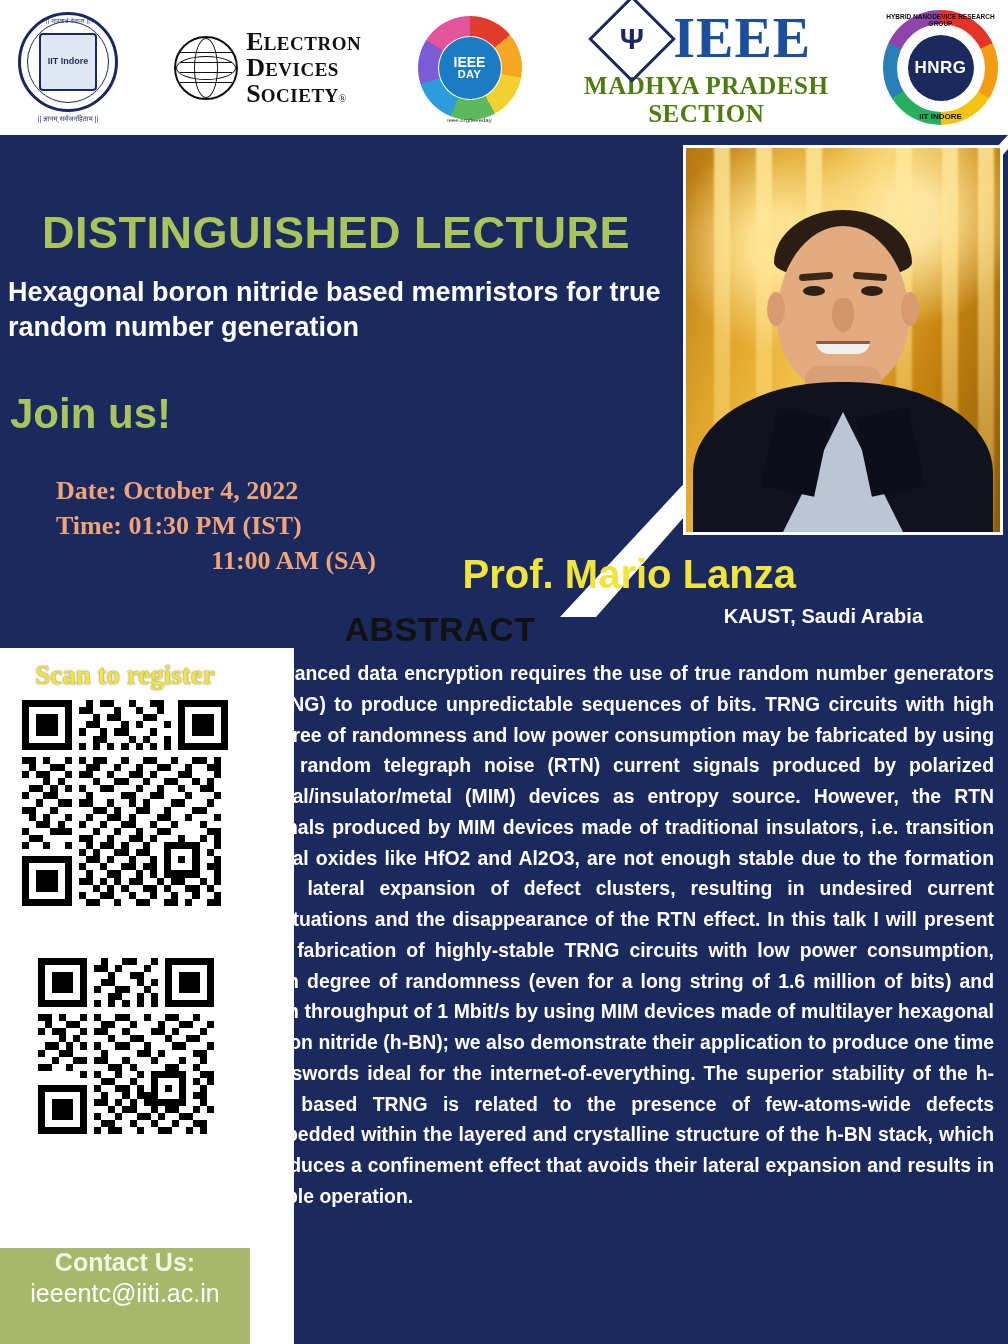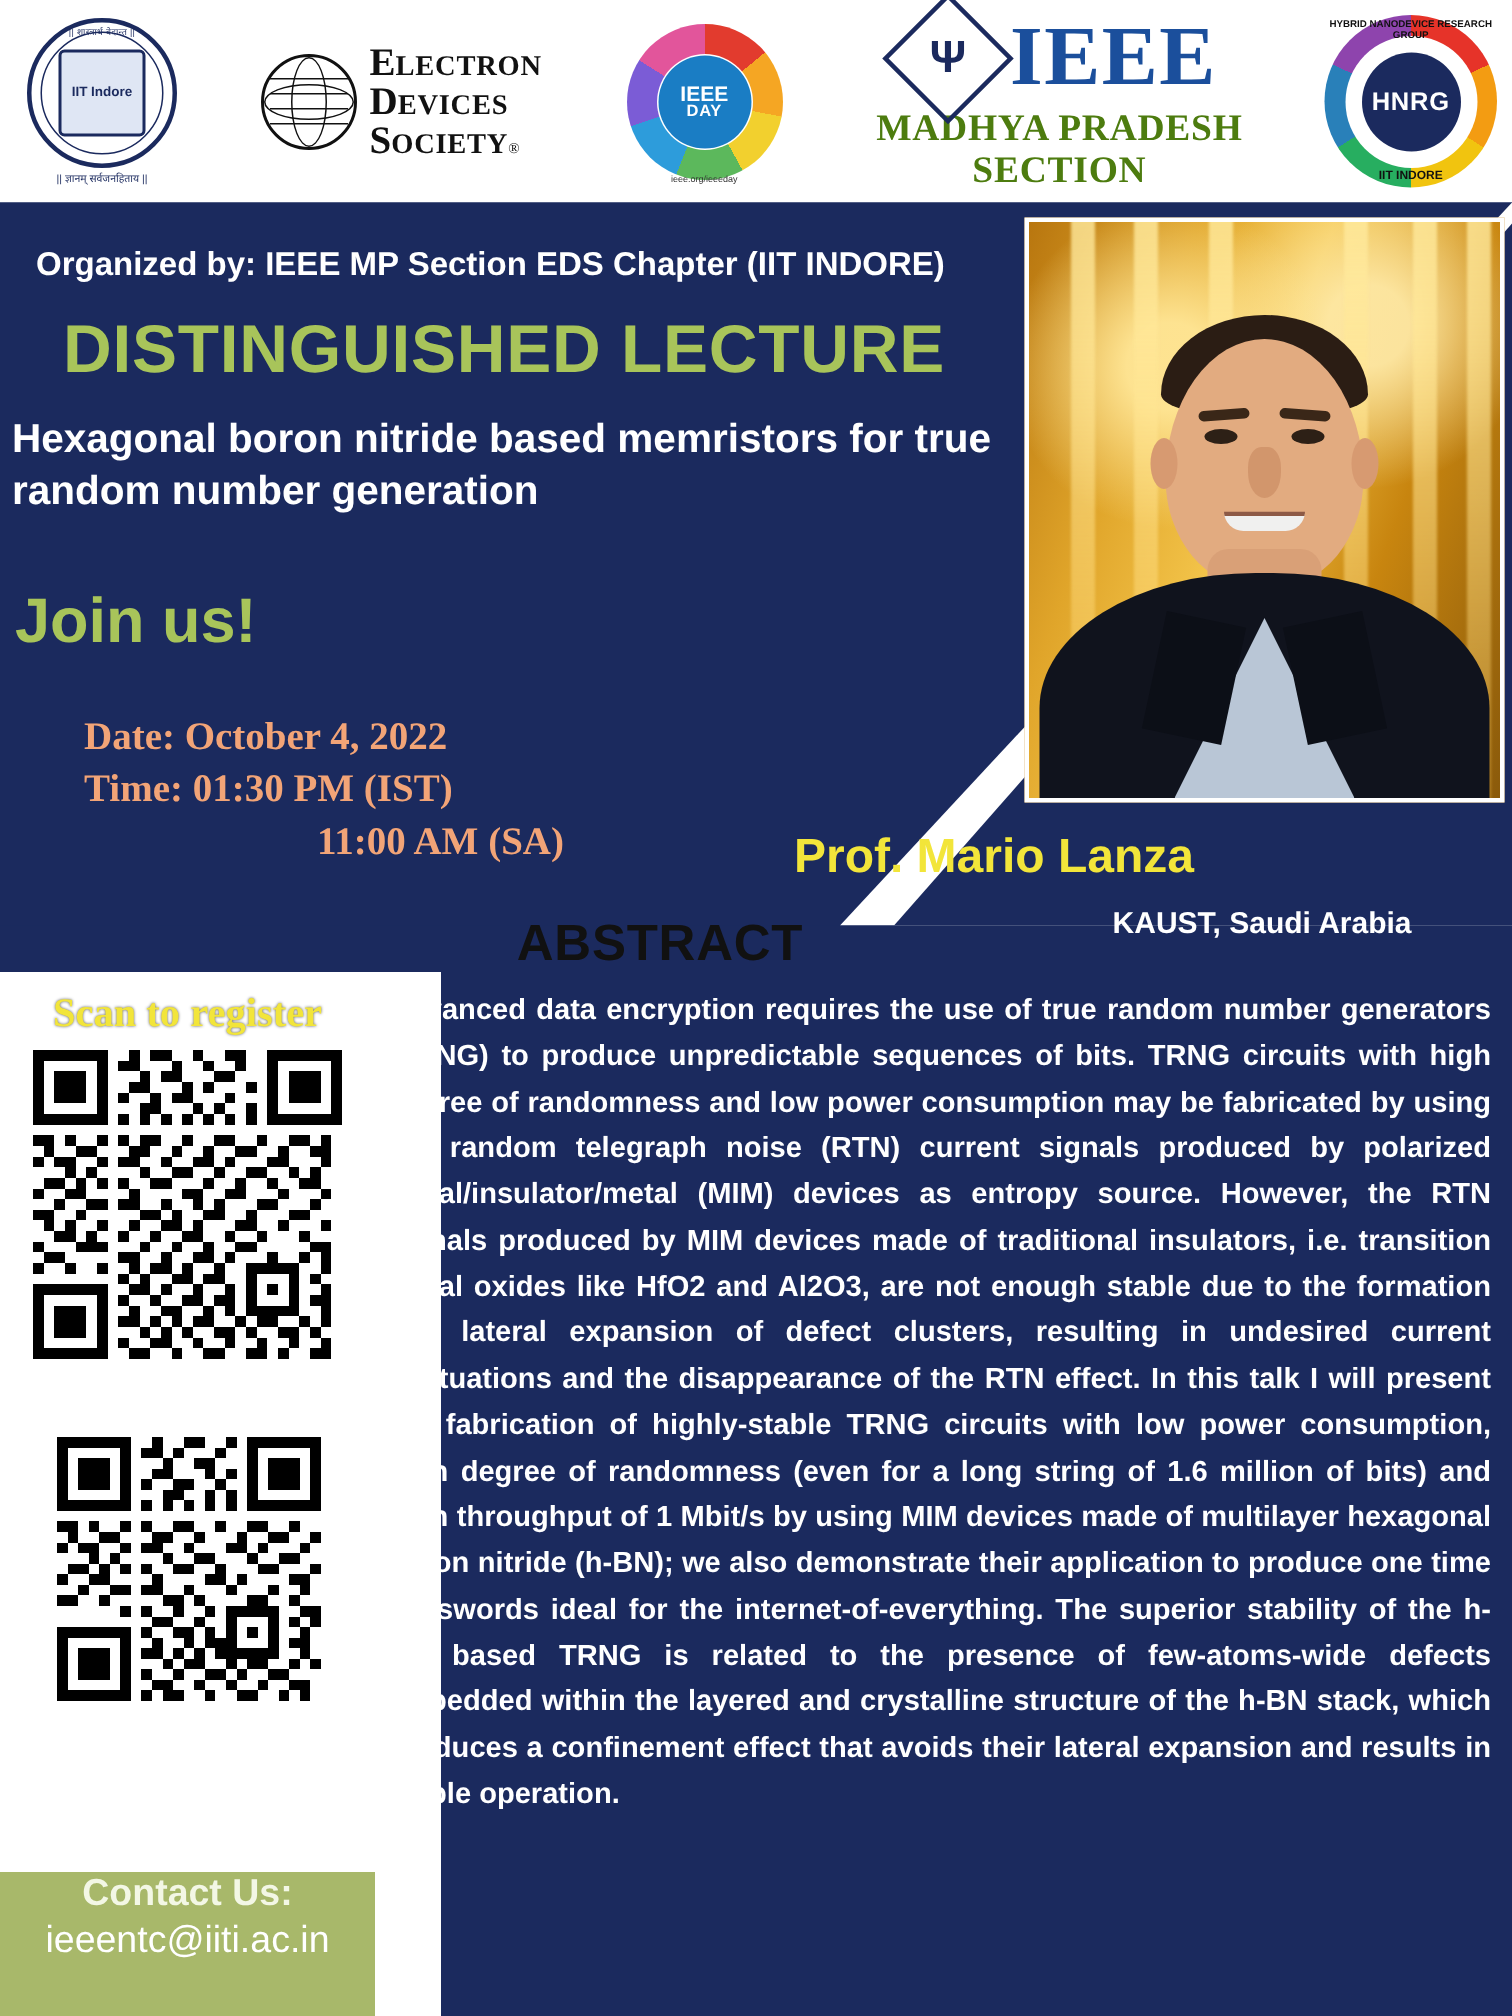--- a/index.html
+++ b/index.html
@@ -267,26 +267,26 @@
   .browR { left: 50%; margin-left: 10px; transform: rotate(4deg); }
   .eyeL, .eyeR { position: absolute; bottom: 236px; width: 22px; height: 10px; background: #2d2016; border-radius: 50%; }
   .eyeL { left: 50%; margin-left: -40px; }
   .eyeR { left: 50%; margin-left: 18px; }
   .nose { position: absolute; bottom: 200px; left: 50%; transform: translateX(-50%); width: 22px; height: 34px; background: #d2966c; border-radius: 40% 40% 50% 50%; }
   .mouth { position: absolute; bottom: 178px; left: 50%; transform: translateX(-50%); width: 54px; height: 13px; background: #f0f0ef; border-radius: 0 0 26px 26px; border-top: 3px solid #8d5a46; }
 
   #speaker-name {
     position: absolute; top: 552px; left: 0; width: 808px;
     text-align: right; padding-right: 12px;
-    color: #f2e53a; font-size: 32px; font-weight: bold;
+    color: #f2e53a; font-size: 40px; font-weight: bold;
     z-index: 4;
   }
   #speaker-aff {
     position: absolute; top: 605px; left: 0; width: 1008px;
-    text-align: right; padding-right: 67px;
+    text-align: right; padding-right: 85px;
     color: #ffffff; font-size: 20px; font-weight: bold;
     z-index: 4;
   }
 
   
   #abstract-heading {
     position: absolute; top: 610px; left: 250px;
     width: 380px; text-align: center;
     color: #111111; font-size: 34px; font-weight: bold; letter-spacing: .5px;
     z-index: 5;
@@ -403,21 +403,20 @@
   <div class="logo-box">
     <div class="hnrg">
       <div class="hnrg-top">HYBRID NANODEVICE RESEARCH GROUP</div>
       <div class="hnrg-core">HNRG</div>
       <div class="hnrg-bot">IIT INDORE</div>
     </div>
   </div>
 </div>
 
 <div id="hero">
-  <div id="organized">Organized by: IEEE MP Section EDS Chapter (IIT INDORE)</div>
   <div id="dl-title">DISTINGUISHED LECTURE</div>
   <div id="lecture-title">Hexagonal boron nitride based memristors for true random number generation</div>
   <div id="join-us">Join us!</div>
   <div id="when">
     <div class="r1">Date: October 4, 2022</div>
     <div class="r2">Time: 01:30 PM (IST)</div>
     <div class="r3">11:00 AM (SA)</div>
   </div>
 </div>
 

